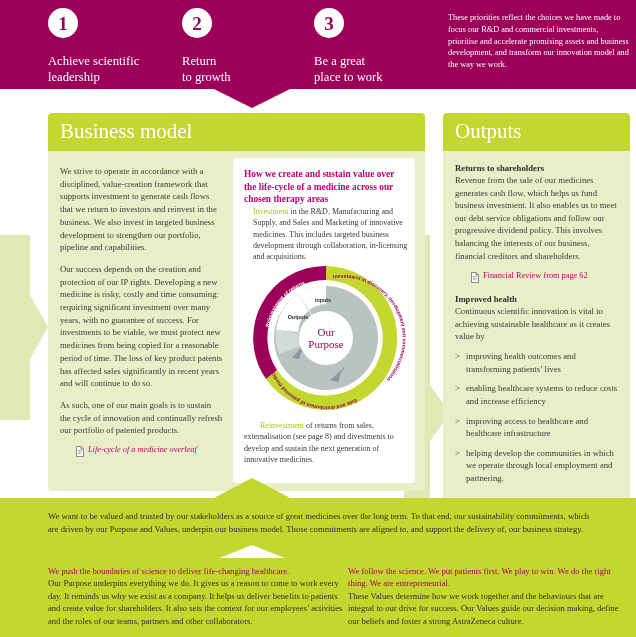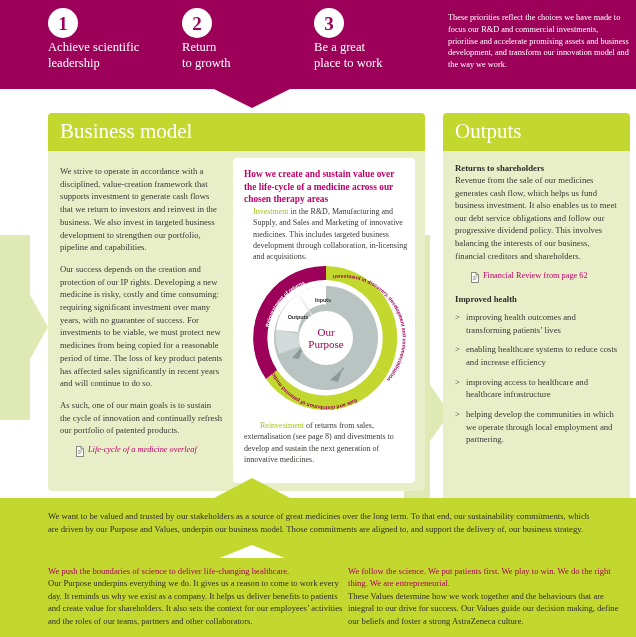--- a/index.html
+++ b/index.html
@@ -21,21 +21,21 @@
   .priority{
     position:absolute;top:8px;color:#ffffff;
   }
   .priority .num-circle{
     width:30px;height:30px;border-radius:50%;background:#ffffff;
     color:#9c0059;font-size:19px;font-weight:bold;
     display:flex;align-items:center;justify-content:center;
     font-family:"Liberation Serif",serif;line-height:1;
   }
   .priority .p-label{
-    margin-top:2px;font-size:12.6px;line-height:1.27;color:#ffffff;
+    margin-top:16px;font-size:12.6px;line-height:1.27;color:#ffffff;
     font-family:"Liberation Serif",serif;
   }
   #priority-1{left:48px;}
   #priority-2{left:182px;}
   #priority-3{left:314px;}
   #priorities-note{
     position:absolute;left:448px;top:12px;width:182px;
     color:#ffffff;font-size:8.3px;line-height:1.42;
   }
 
@@ -262,20 +262,21 @@
       <a class="doc-link" id="out-link" href="#" style="text-decoration:none;">
         <svg class="doc-icon" viewBox="0 0 8 11">
           <path d="M0.5 0.5 H5 L7.5 3 V10.5 H0.5 Z" fill="#ffffff" stroke="#6d6d66" stroke-width="0.8"></path>
           <path d="M5 0.5 V3 H7.5" fill="none" stroke="#6d6d66" stroke-width="0.8"></path>
           <path d="M1.8 4.6 H5.8 M1.8 6.1 H5.8 M1.8 7.6 H4.6" stroke="#8a8a82" stroke-width="0.7"></path>
         </svg>
         <span>Financial Review from page 62</span>
       </a>
 
       <div class="out-h">Improved health</div>
+      <p class="out-p">Continuous scientific innovation is vital to achieving sustainable healthcare as it creates value by</p>
 
       <ul class="bullets">
         <li><span class="gt">&gt;</span><span>improving health outcomes and transforming patients’ lives</span></li>
         <li><span class="gt">&gt;</span><span>enabling healthcare systems to reduce costs and increase efficiency</span></li>
         <li><span class="gt">&gt;</span><span>improving access to healthcare and healthcare infrastructure</span></li>
         <li><span class="gt">&gt;</span><span>helping develop the communities in which we operate through local employment and partnering.</span></li>
       </ul>
     </div>
   </div>
 </div>

